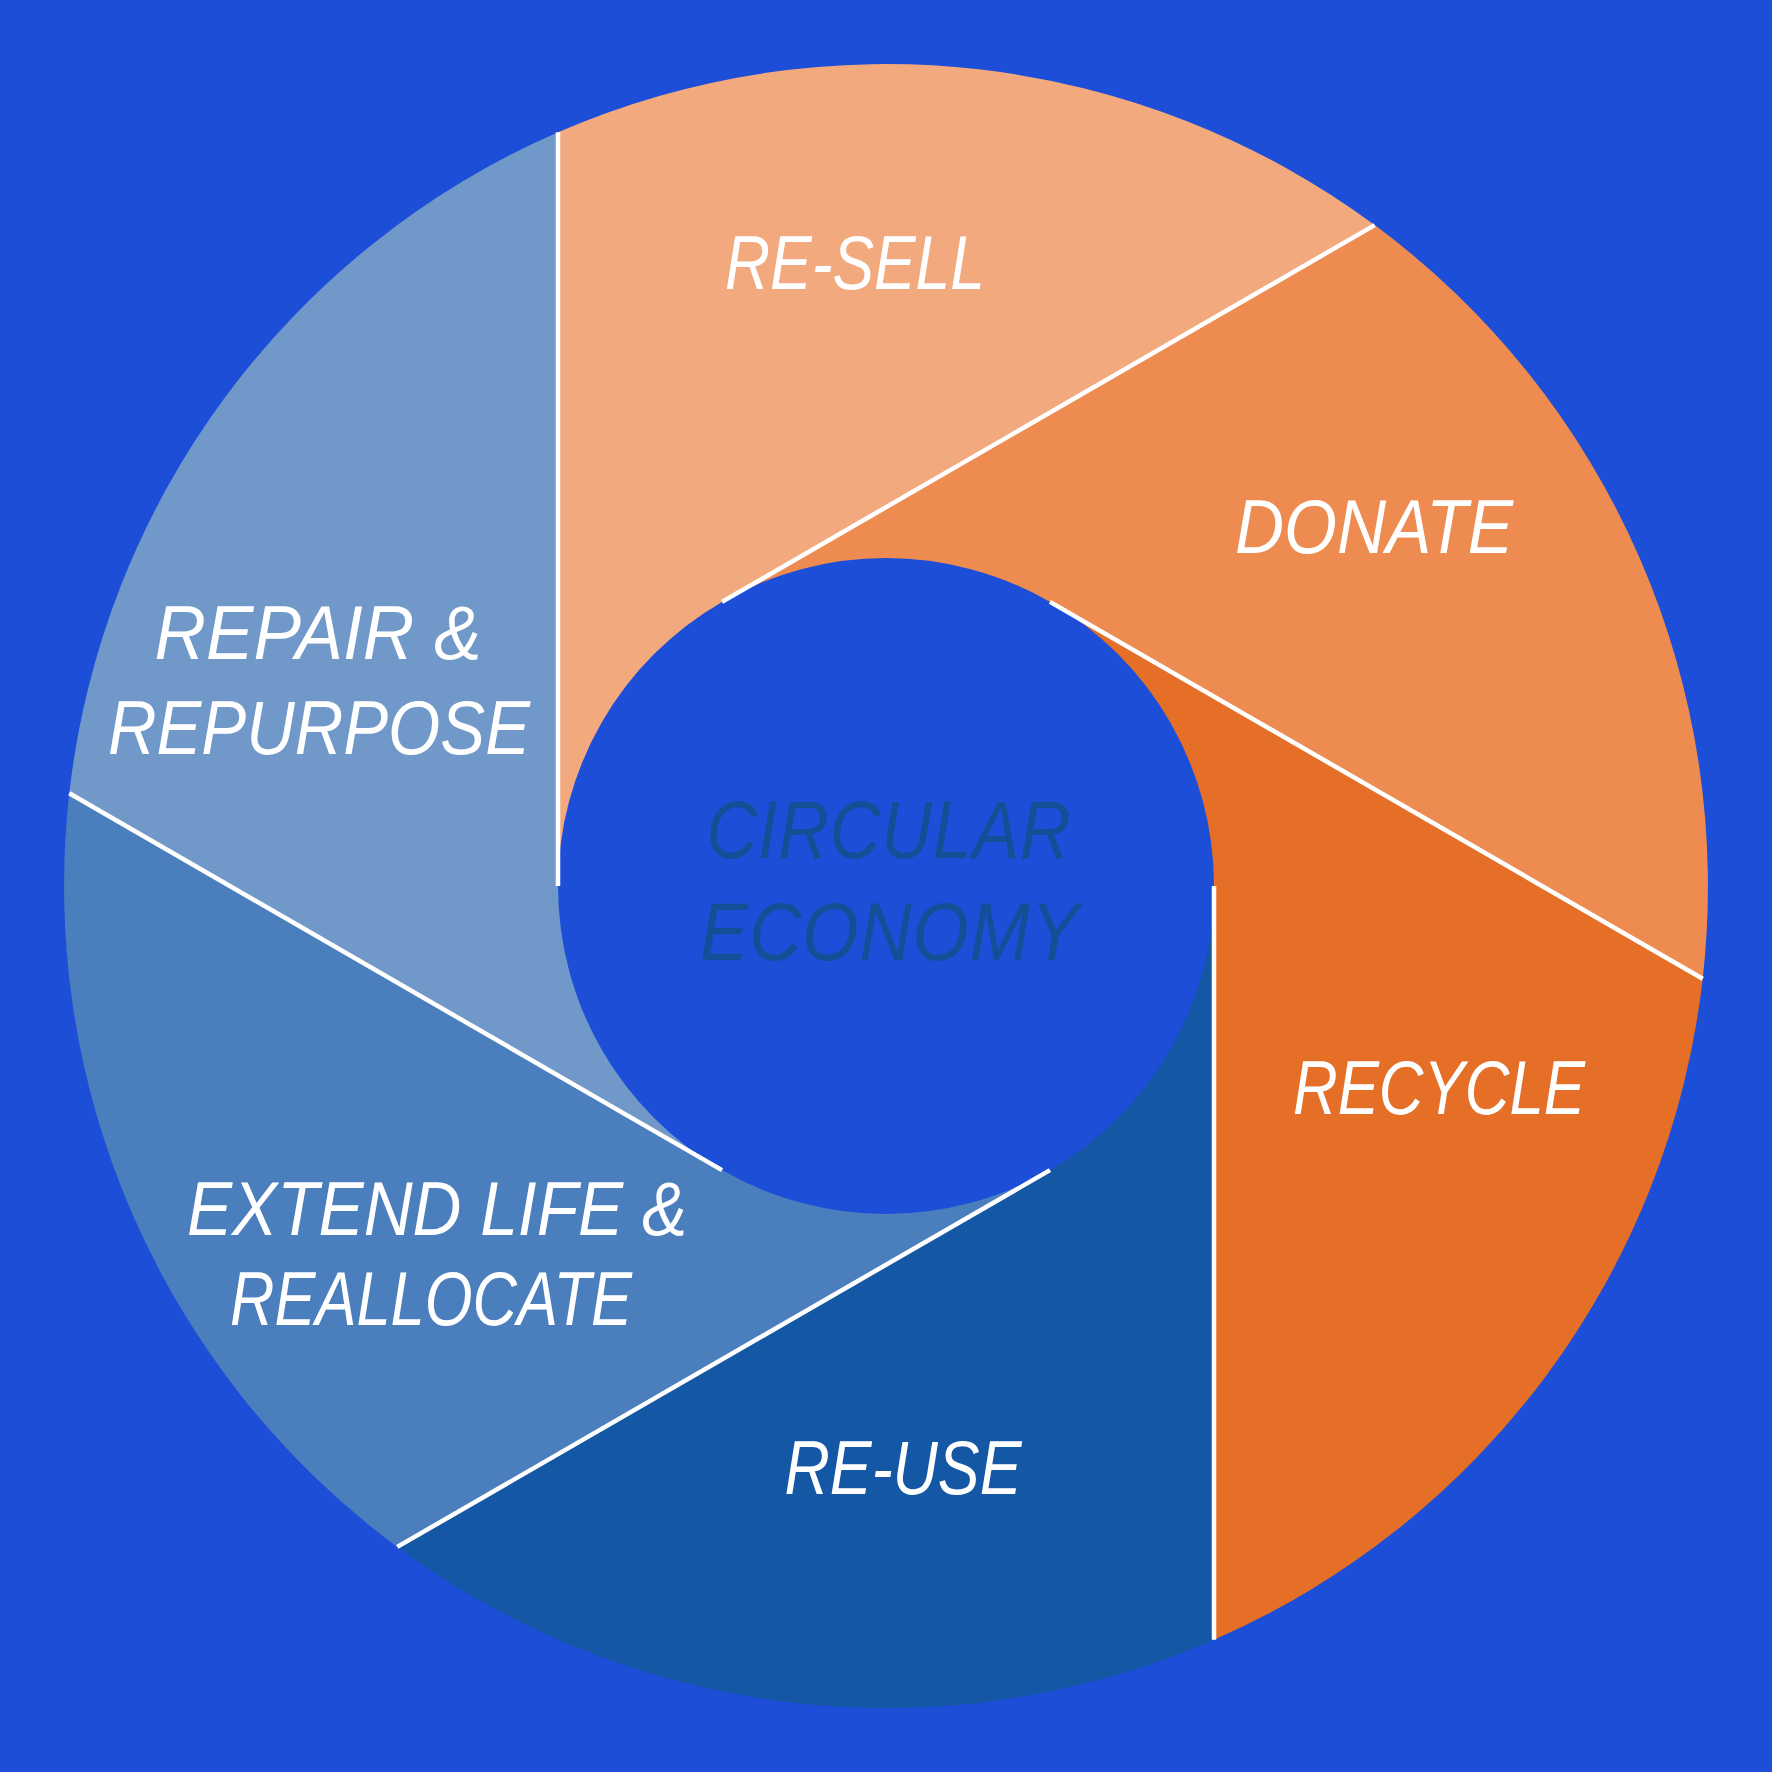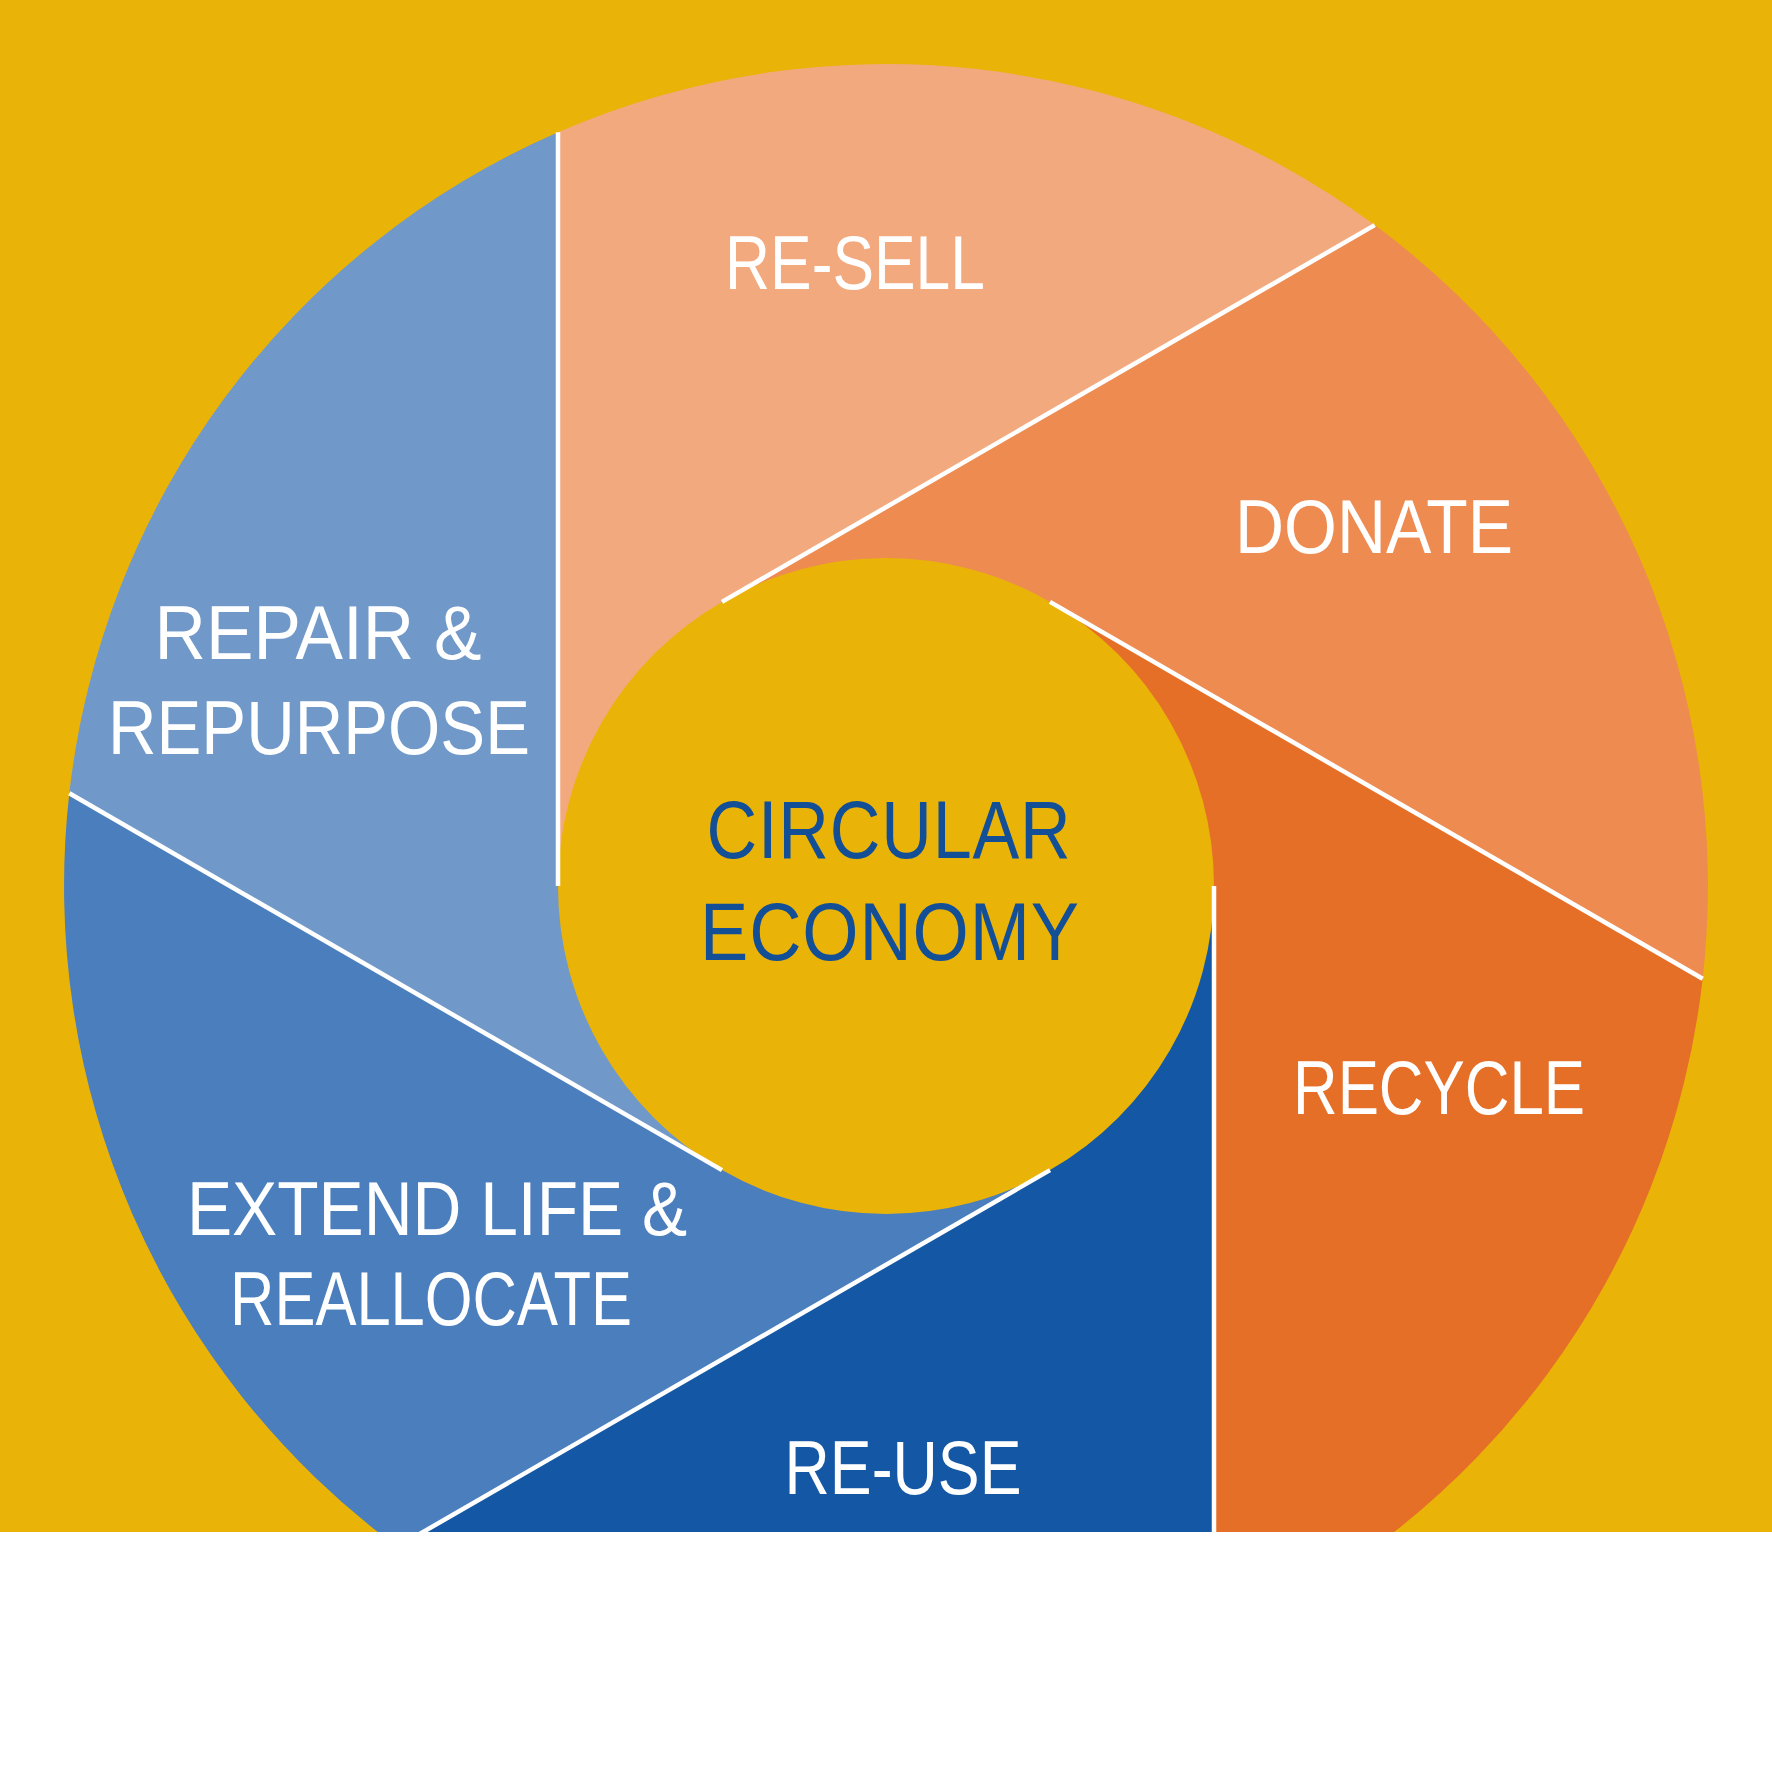--- a/index.html
+++ b/index.html
@@ -3,23 +3,24 @@
 <meta charset="utf-8">
 <style>
   html, body {
     margin: 0;
     padding: 0;
     background: #ffffff;
   }
   .canvas {
     position: relative;
     width: 1772px;
-    height: 1532px;
-    background: #eab308;
+    height: 1772px;
+    background: #1d4ed8;
     overflow: hidden;
+    font-style: italic;
   }
   svg { display: block; }
   .seg-label {
     font-family: "Liberation Sans", sans-serif;
     font-size: 76px;
     font-weight: 400;
     fill: #ffffff;
     letter-spacing: 0px;
   }
   .center-label {

